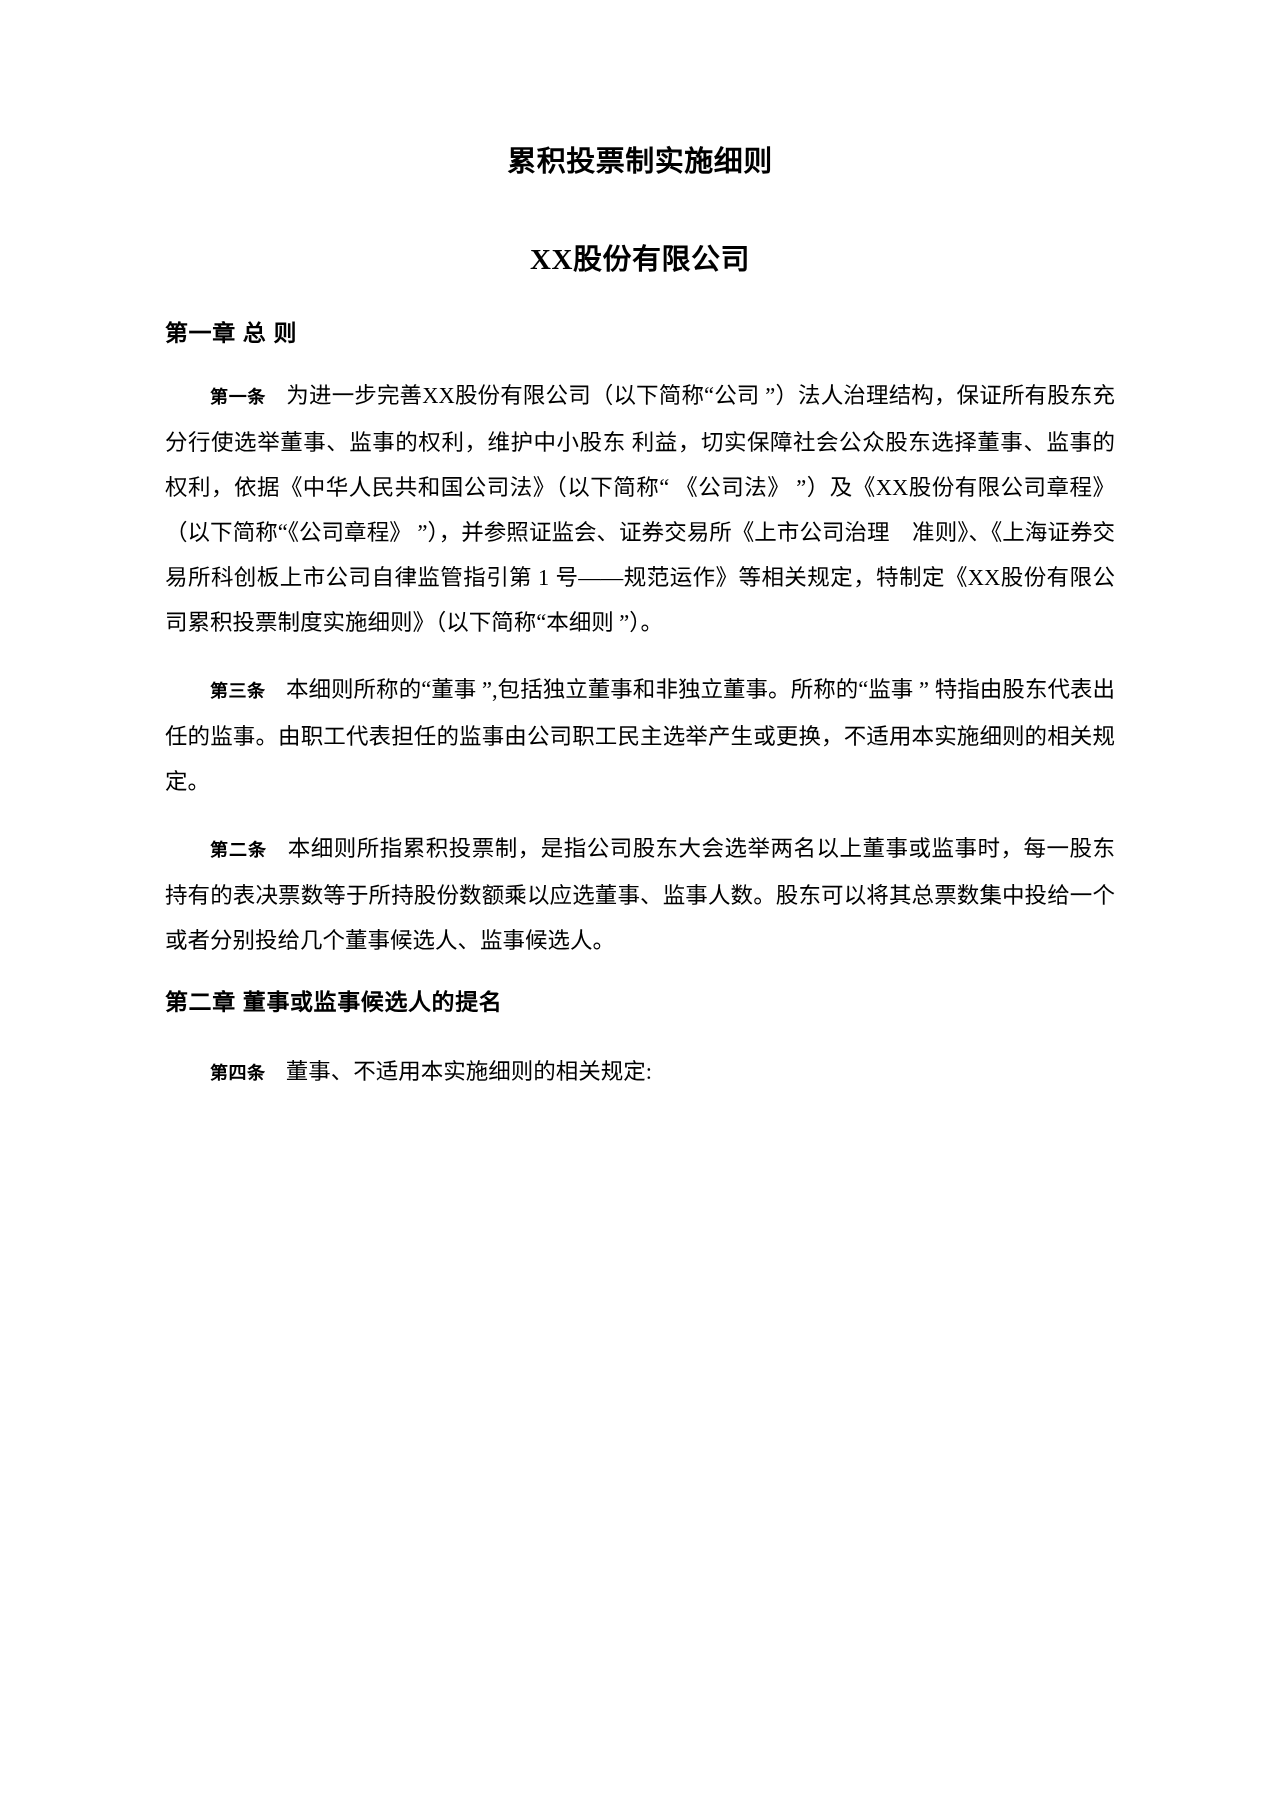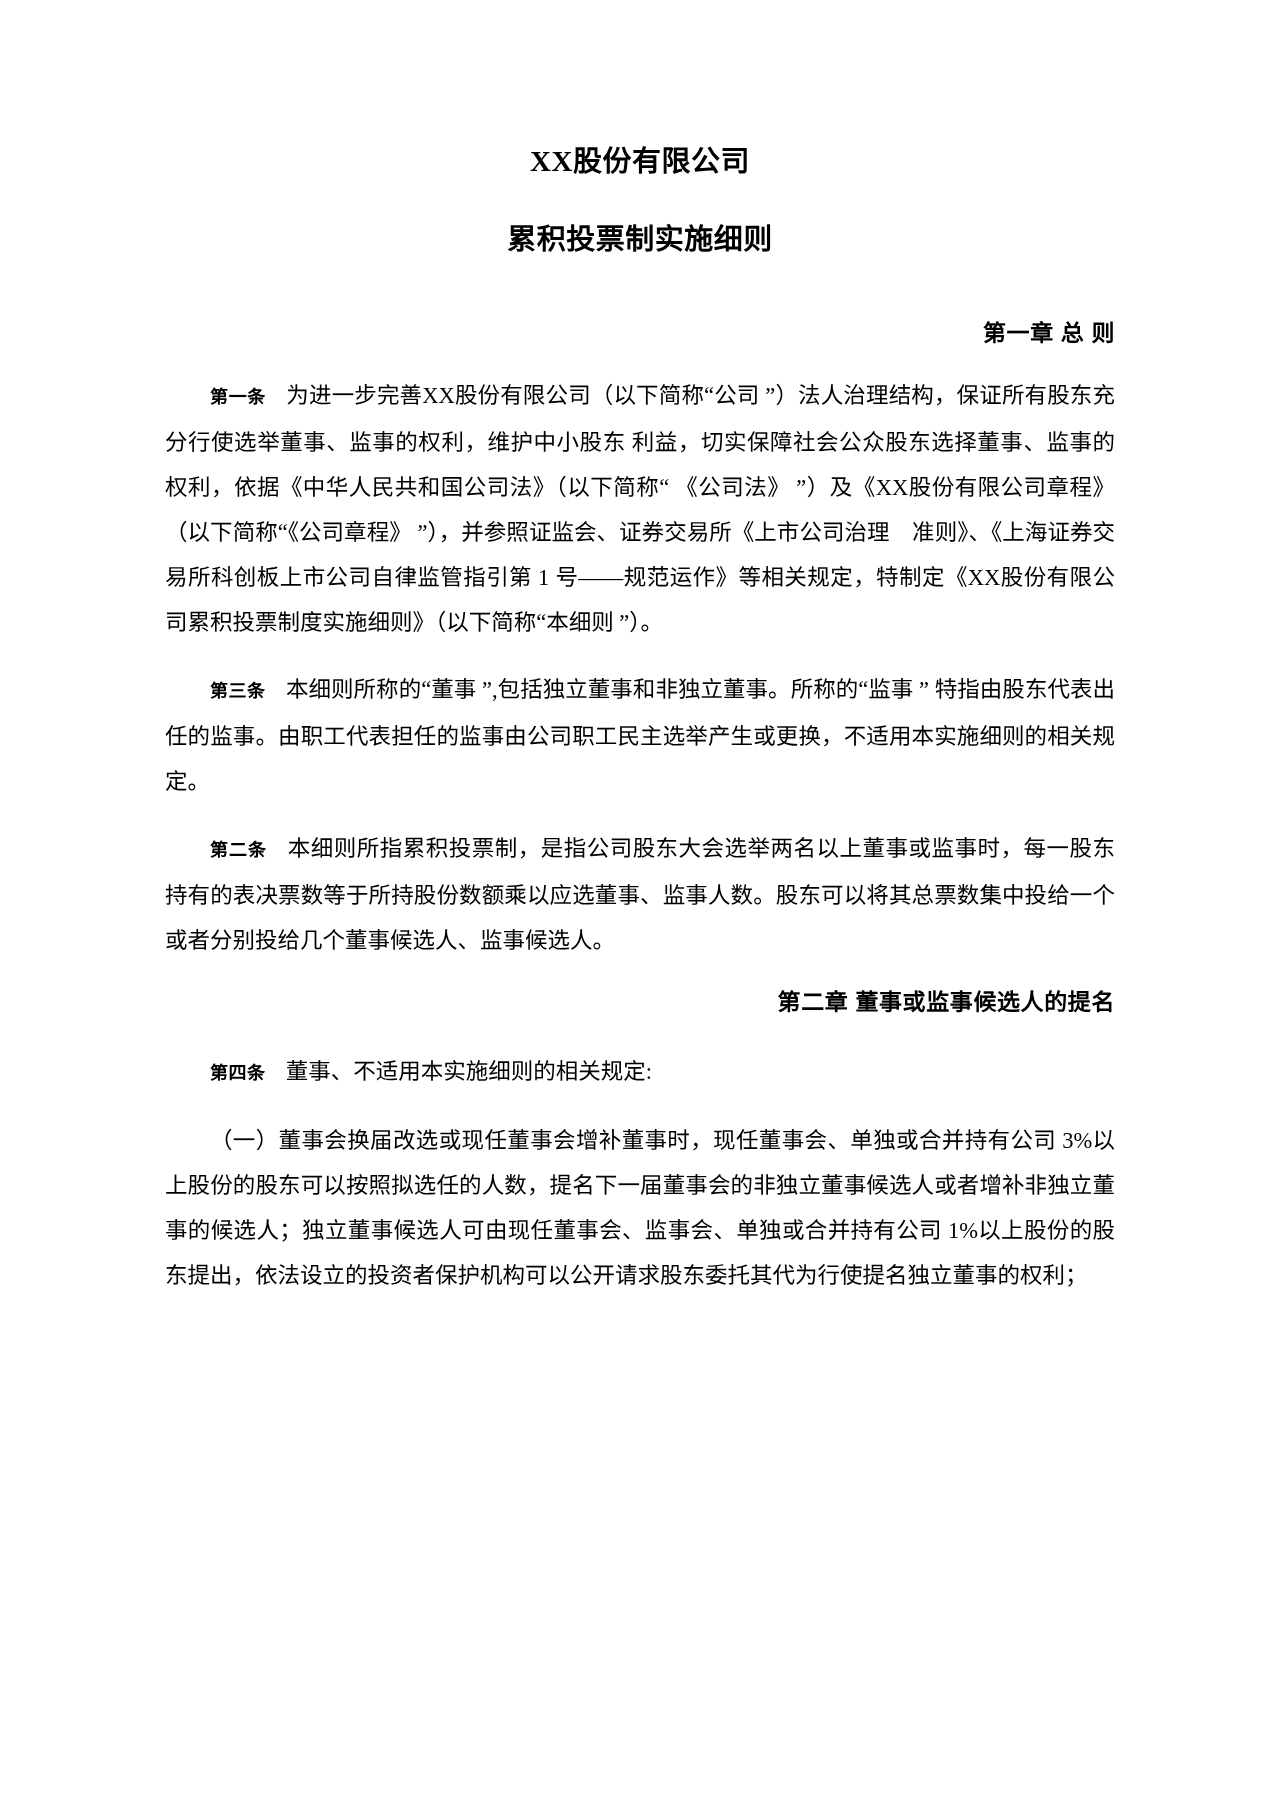--- a/index.html
+++ b/index.html
@@ -31,21 +31,21 @@
     line-height: 1.45;
     margin: 0;
   }
   .doc-title.first {
     margin-bottom: 36px;
   }
   .doc-title.second {
     margin-bottom: 56px;
   }
   .chapter-heading {
-    text-align: right;
+    text-align: left;
     font-family: "Liberation Sans", "DejaVu Sans", sans-serif;
     font-weight: bold;
     font-size: 23px;
     line-height: 1.5;
     margin: 0 0 22px 0;
     letter-spacing: 0.6px;
   }
   .chapter-heading.ch2 {
     margin-bottom: 30px;
   }
@@ -67,31 +67,30 @@
   .art-gap {
     display: inline-block;
     width: 0.9em;
   }
 </style>
 </head>
 <body>
 
 <div class="page">
 
+  <h1 class="doc-title second">累积投票制实施细则</h1>
+
   <h1 class="doc-title first">XX股份有限公司</h1>
-
-  <h1 class="doc-title second">累积投票制实施细则</h1>
 
   <h2 class="chapter-heading ch1">第一章 总 则</h2>
 
   <p class="body-para"><span class="art-label">第一条</span><span class="art-gap"></span><span>为进一步完善XX股份有限公司（以下简称“公司 ”）法人治理结构，保证所有股东充分行使选举董事、监事的权利，维护中小股东 利益，切实保障社会公众股东选择董事、监事的权利，依据《中华人民共和国公司法》（以下简称“ 《公司法》 ”）及《XX股份有限公司章程》（以下简称“《公司章程》 ”），并参照证监会、证券交易所《上市公司治理　准则》、《上海证券交易所科创板上市公司自律监管指引第 1 号——规范运作》等相关规定，特制定《XX股份有限公司累积投票制度实施细则》（以下简称“本细则 ”）。</span></p>
 
   <p class="body-para"><span class="art-label">第三条</span><span class="art-gap"></span><span>本细则所称的“董事 ”,包括独立董事和非独立董事。所称的“监事 ” 特指由股东代表出任的监事。由职工代表担任的监事由公司职工民主选举产生或更换，不适用本实施细则的相关规定。</span></p>
 
   <p class="body-para"><span class="art-label">第二条</span><span class="art-gap"></span><span>本细则所指累积投票制，是指公司股东大会选举两名以上董事或监事时，每一股东持有的表决票数等于所持股份数额乘以应选董事、监事人数。股东可以将其总票数集中投给一个或者分别投给几个董事候选人、监事候选人。</span></p>
 
   <h2 class="chapter-heading ch2">第二章 董事或监事候选人的提名</h2>
 
   <p class="body-para"><span class="art-label">第四条</span><span class="art-gap"></span><span>董事、不适用本实施细则的相关规定:</span></p>
 
-  <p class="body-para"><span>（一）董事会换届改选或现任董事会增补董事时，现任董事会、单独或合并持有公司 3%以上股份的股东可以按照拟选任的人数，提名下一届董事会的非独立董事候选人或者增补非独立董事的候选人；独立董事候选人可由现任董事会、监事会、单独或合并持有公司 1%以上股份的股东提出，依法设立的投资者保护机构可以公开请求股东委托其代为行使提名独立董事的权利；</span></p>
 
 </div>
 
 </body></html>

